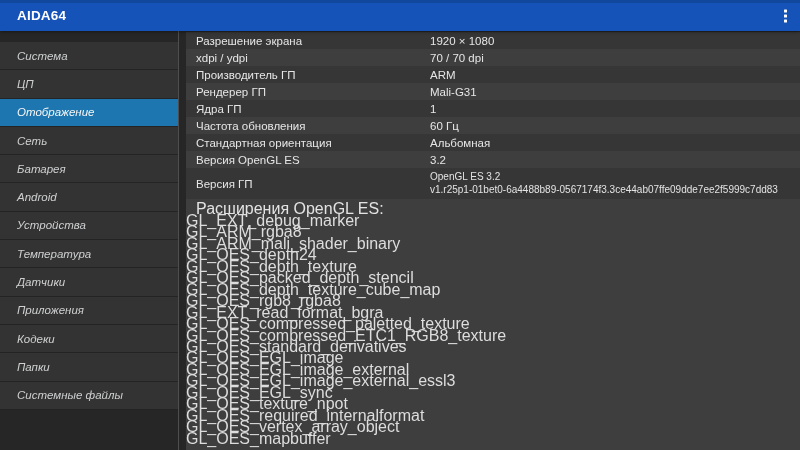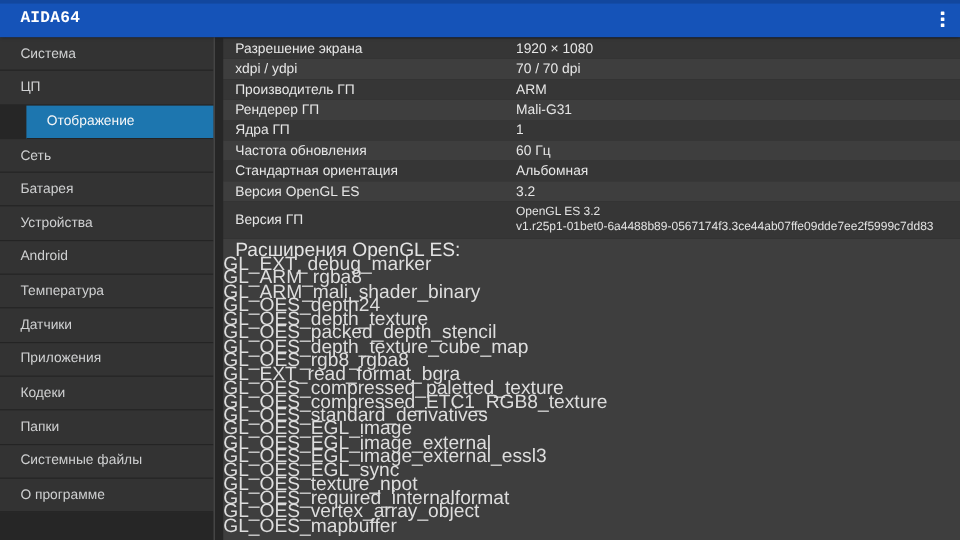--- a/index.html
+++ b/index.html
@@ -10,47 +10,46 @@
     background:#262626;
     font-family:"Liberation Sans", sans-serif;
     -webkit-font-smoothing:antialiased;
   }
   
   .app-bar{
     position:absolute;top:0;left:0;width:800px;height:31px;
     background:#1553b8;
     box-shadow:0 1px 3px rgba(0,0,0,.4);
     z-index:5;
-    font-family:Liberation Mono, monospace;
   }
   .app-bar::before{
     content:'';position:absolute;top:0;left:0;right:0;height:3px;
     background:rgba(0,0,0,.14);
   }
   .app-title{
     position:absolute;left:17px;top:0;line-height:32px;
     font-size:13.5px;font-weight:bold;color:#ffffff;letter-spacing:.2px;
   }
   .menu-btn{
     position:absolute;right:9px;top:50%;transform:translateY(-50%);
     display:flex;flex-direction:column;gap:2px;padding:4px;cursor:pointer;
   }
   .menu-btn i{display:block;width:3px;height:3px;background:#ffffff;border-radius:.5px;}
   
   .sidebar{
-    position:absolute;left:0;top:31px;width:178px;
+    position:absolute;left:0;top:42px;width:178px;font-style:italic;
   }
   .sb-item{
     height:27.3px;border-bottom:1px solid #242424;
     background:#333333;color:#cfd0d1;
     display:flex;align-items:center;
     padding-left:17px;font-size:11.5px;
     cursor:pointer;box-sizing:content-box;
   }
-  .sb-item.selected{color:#f5f6f7;margin-left:22px;}
+  .sb-item.selected{color:#f5f6f7;}
   .v-divider{
     position:absolute;left:178px;top:31px;width:1px;height:419px;
     background:#4e4e4e;
   }
   
   .content{
     position:absolute;left:186px;top:31px;width:702px;height:419px;
     display:flex;flex-direction:column;padding-top:1px;box-sizing:border-box;
   }
   .row{position:relative;flex:none;height:17px;font-size:11.5px;color:#e6e6e6;}
@@ -89,45 +88,42 @@
     <div class="sb-item selected" style="background: rgb(29, 118, 175);">
       <span>Отображение</span>
     </div>
     <div class="sb-item">
       <span>Сеть</span>
     </div>
     <div class="sb-item">
       <span>Батарея</span>
     </div>
     <div class="sb-item">
-      <span>Устройства</span>
+      <span>Android</span>
     </div>
     <div class="sb-item">
-      <span>Android</span>
+      <span>Устройства</span>
     </div>
     <div class="sb-item">
       <span>Температура</span>
     </div>
     <div class="sb-item">
       <span>Датчики</span>
     </div>
     <div class="sb-item">
       <span>Приложения</span>
     </div>
     <div class="sb-item">
       <span>Кодеки</span>
     </div>
     <div class="sb-item">
       <span>Папки</span>
     </div>
     <div class="sb-item">
       <span>Системные файлы</span>
-    </div>
-    <div class="sb-item">
-      <span>О программе</span>
     </div>
   </div>
 <div class="v-divider"></div>
 
 <div class="content">
   <div id="rows-holder" style="display:contents"><div class="row dark">
         <span class="label">Разрешение экрана</span>
         <span class="value">1920 × 1080</span>
       </div><div class="row light">
         <span class="label">xdpi / ydpi</span>

